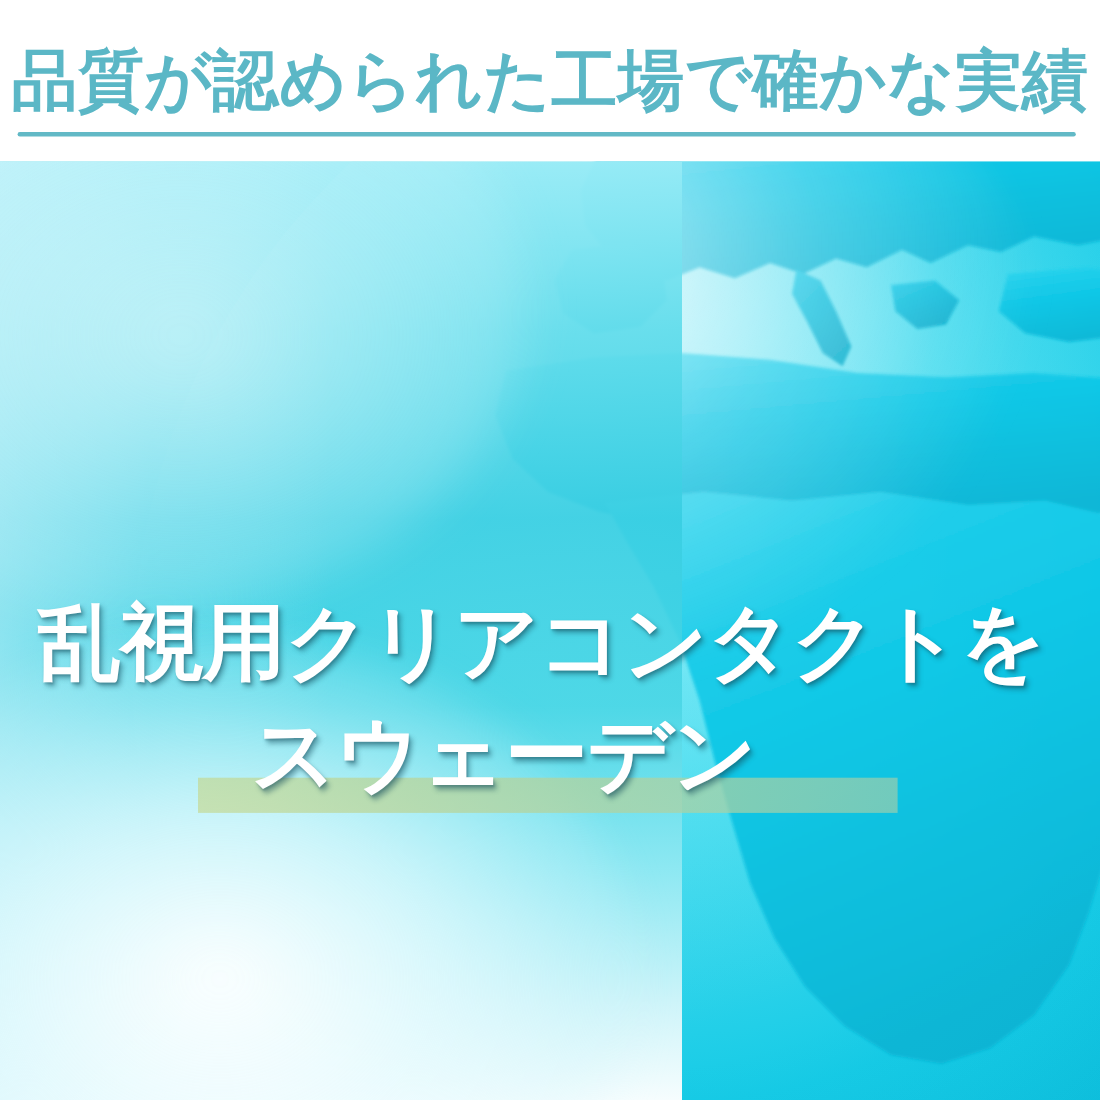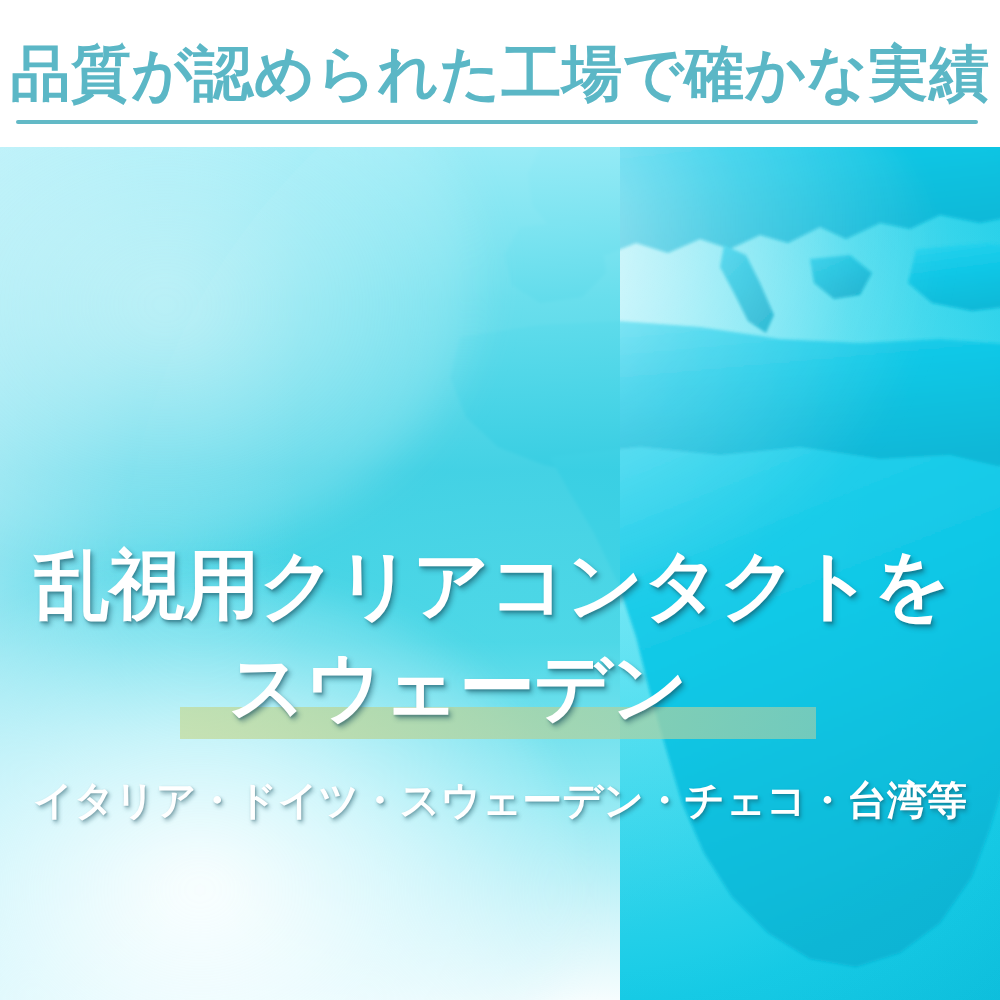--- a/index.html
+++ b/index.html
@@ -365,17 +365,16 @@
     <div class="bloom-tl"></div>
     <div class="bloom-bl"></div>
 
     <div class="overlay">
       <div class="marker-bar"></div>
 
       <div class="title title-line1">乱視用クリアコンタクトを</div>
 
       <div class="title title-line2">スウェーデン</div>
 
-      <div class="subtitle">イタリア・ドイツ・スウェーデン・チェコ・台湾等</div>
     </div>
 
   </div>
 </div>
 
 </body></html>

